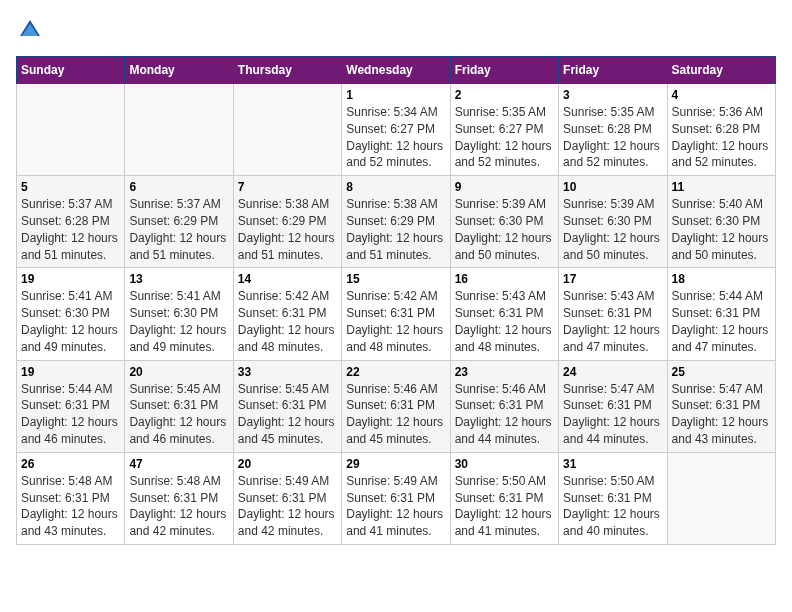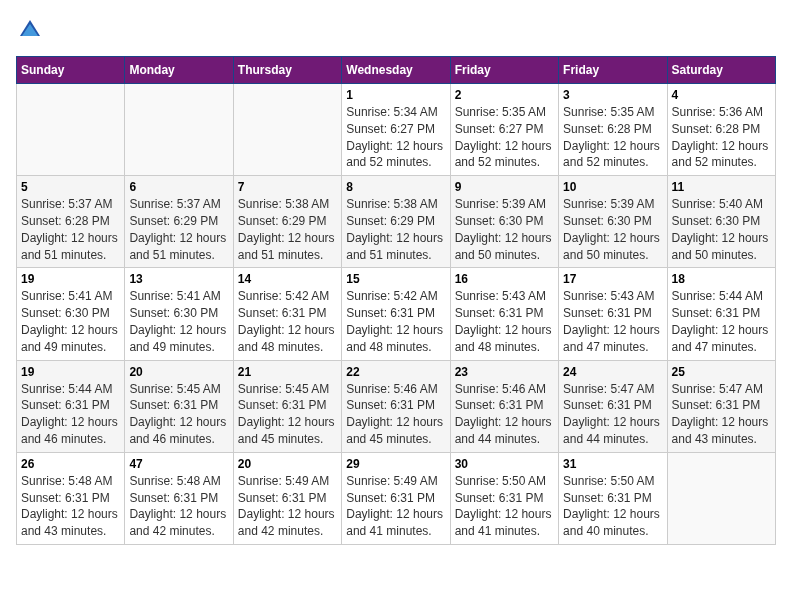--- a/index.html
+++ b/index.html
@@ -199,21 +199,21 @@
       <tr>
         <td>
           <div class="day-num">19</div>
           <div class="day-info">Sunrise: 5:44 AM<br>Sunset: 6:31 PM<br>Daylight: 12 hours<br>and 46 minutes.</div>
         </td>
         <td>
           <div class="day-num">20</div>
           <div class="day-info">Sunrise: 5:45 AM<br>Sunset: 6:31 PM<br>Daylight: 12 hours<br>and 46 minutes.</div>
         </td>
         <td>
-          <div class="day-num">21</div>
+          <div class="day-num">33</div>
           <div class="day-info">Sunrise: 5:45 AM<br>Sunset: 6:31 PM<br>Daylight: 12 hours<br>and 45 minutes.</div>
         </td>
         <td>
           <div class="day-num">22</div>
           <div class="day-info">Sunrise: 5:46 AM<br>Sunset: 6:31 PM<br>Daylight: 12 hours<br>and 45 minutes.</div>
         </td>
         <td>
           <div class="day-num">23</div>
           <div class="day-info">Sunrise: 5:46 AM<br>Sunset: 6:31 PM<br>Daylight: 12 hours<br>and 44 minutes.</div>
         </td>

